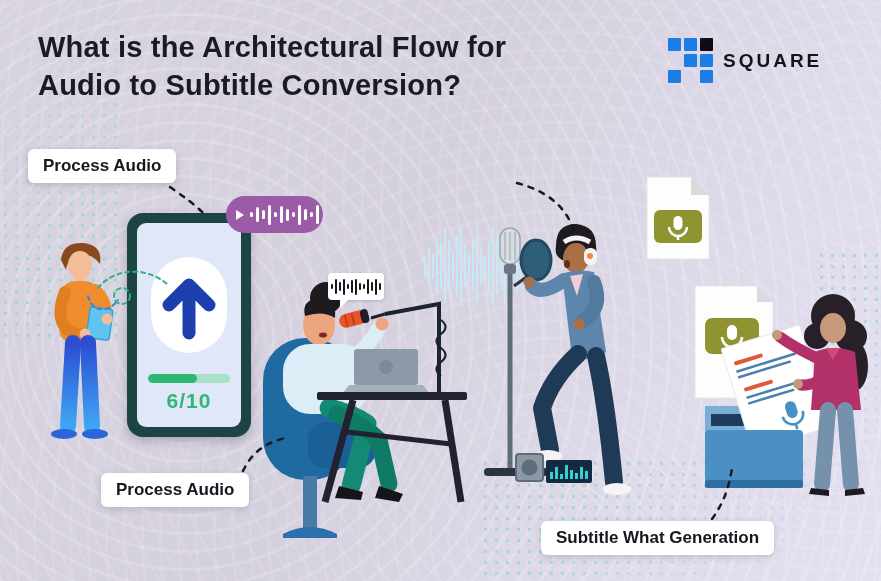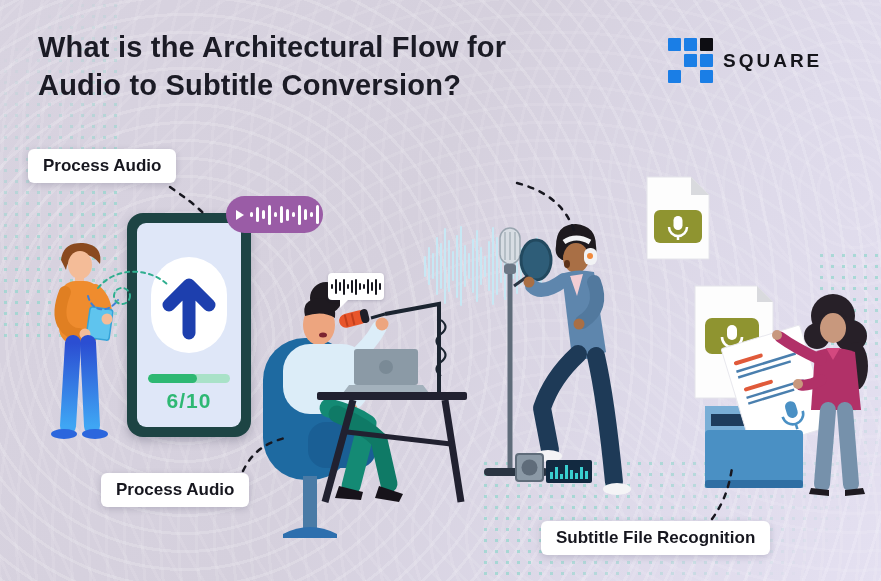--- a/index.html
+++ b/index.html
@@ -360,21 +360,21 @@
         <path d="M145,132 L139,206" stroke="#7691ab" stroke-width="16" stroke-linecap="round"></path>
         <path d="M162,132 L168,206" stroke="#7691ab" stroke-width="16" stroke-linecap="round"></path>
         <path d="M128,210 L146,212 L146,218 L126,216 Z" fill="#1e1a20"></path>
         <path d="M162,212 L180,210 L182,216 L162,218 Z" fill="#1e1a20"></path>
       </g>
     </svg>
   </div>
 
   <div class="flow-label" style="left:28px;top:149px;">Process Audio</div>
   <div class="flow-label" style="left:101px;top:473px;">Process Audio</div>
-  <div class="flow-label" style="left:541px;top:521px;">Subtitle File Recognition</div>
+  <div class="flow-label" style="left:541px;top:521px;">Subtitle What Generation</div>
 
   <svg class="connectors" width="881" height="581" viewBox="0 0 881 581">
     <g fill="none" stroke="#17171f" stroke-width="2.5" stroke-dasharray="5 7" stroke-linecap="round">
       <path d="M170,187 C184,197 196,205 206,216"></path>
       <path d="M517,183 C547,191 566,206 575,233"></path>
       <path d="M243,471 C252,452 266,442 289,437"></path>
       <path d="M712,519 C723,504 729,488 732,468"></path>
     </g>
     <g fill="none" stroke-linecap="round">
       <path d="M98,288 C114,268 146,266 167,284" stroke="#2fae8f" stroke-width="2" stroke-dasharray="4 4"></path>

